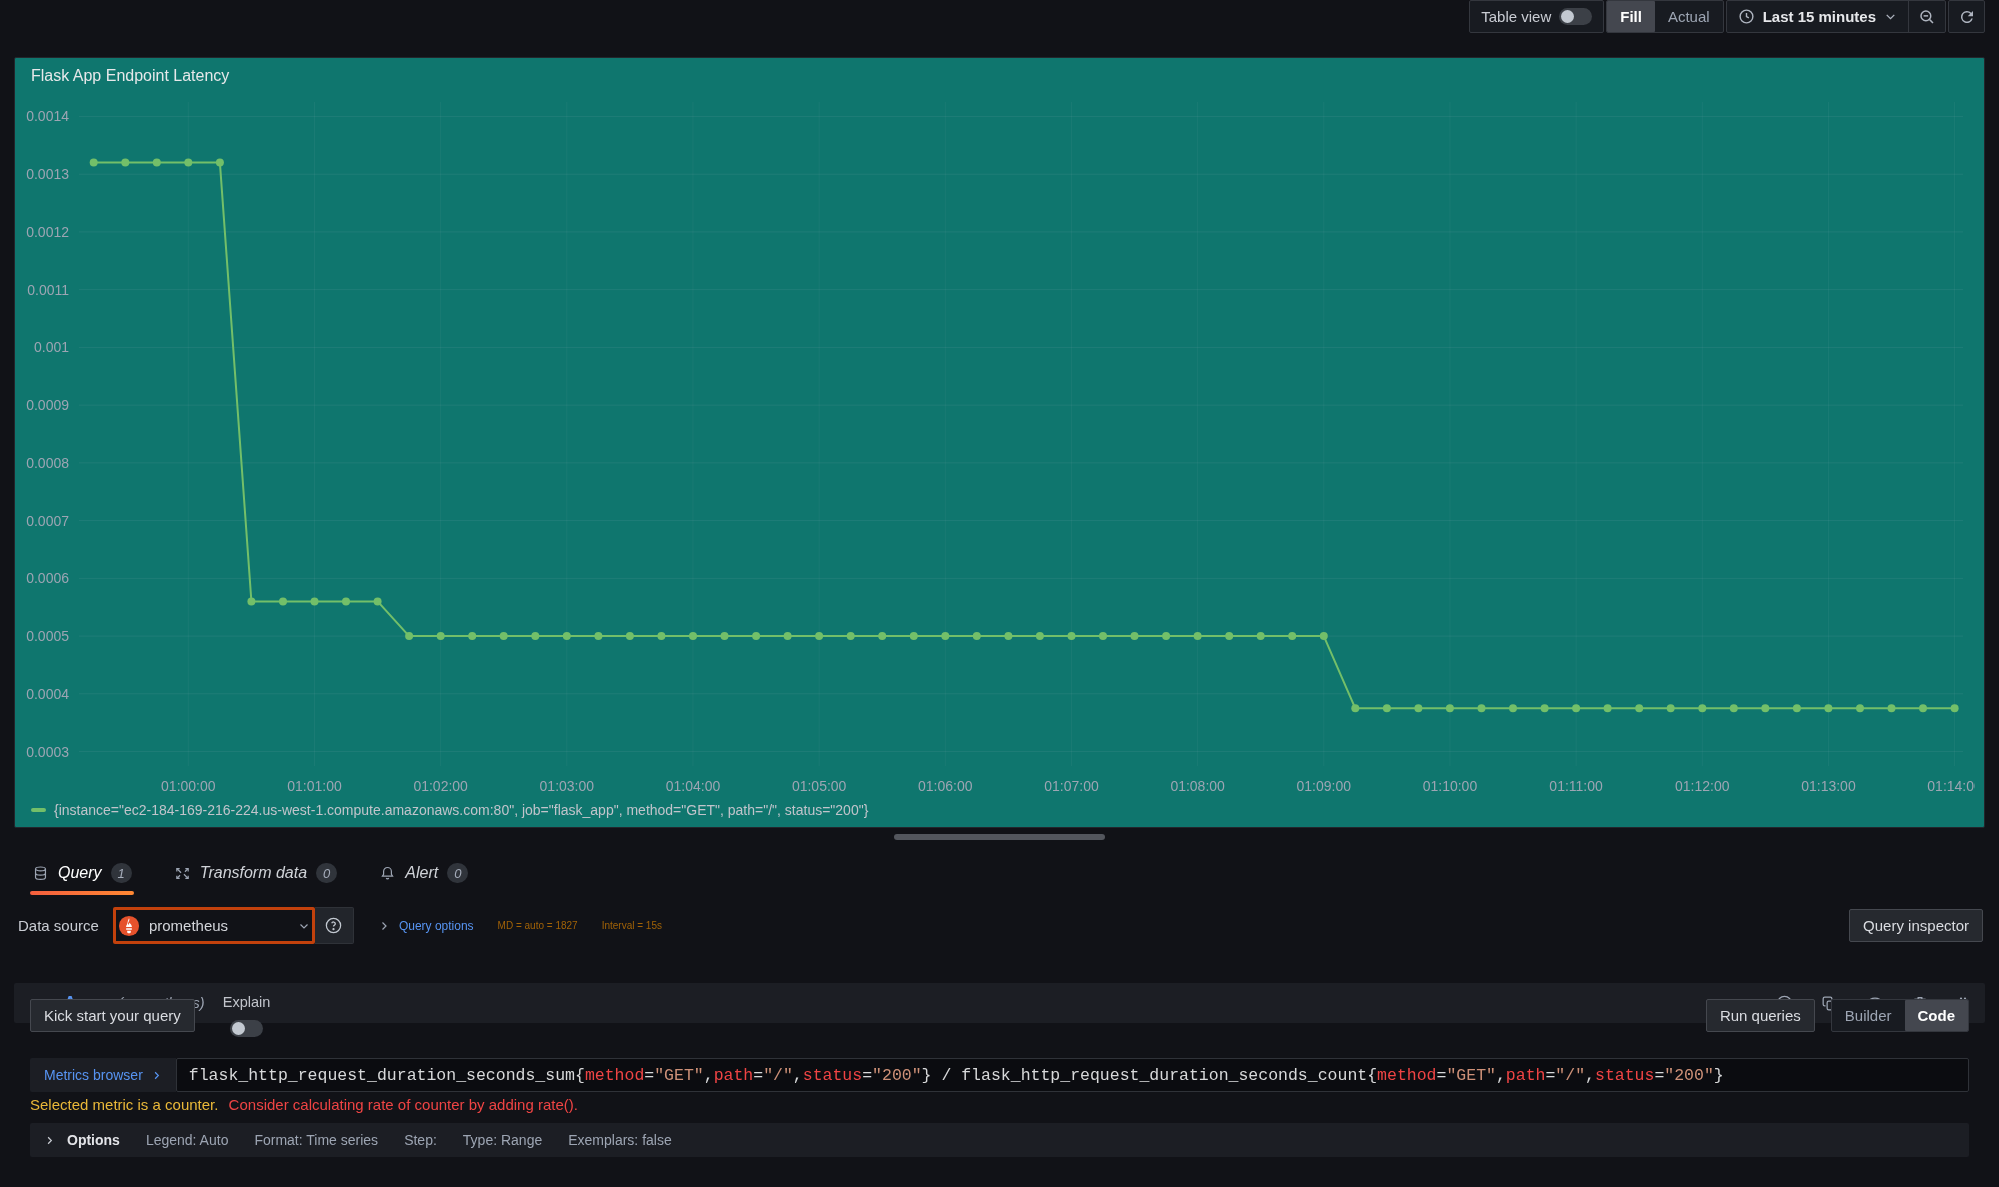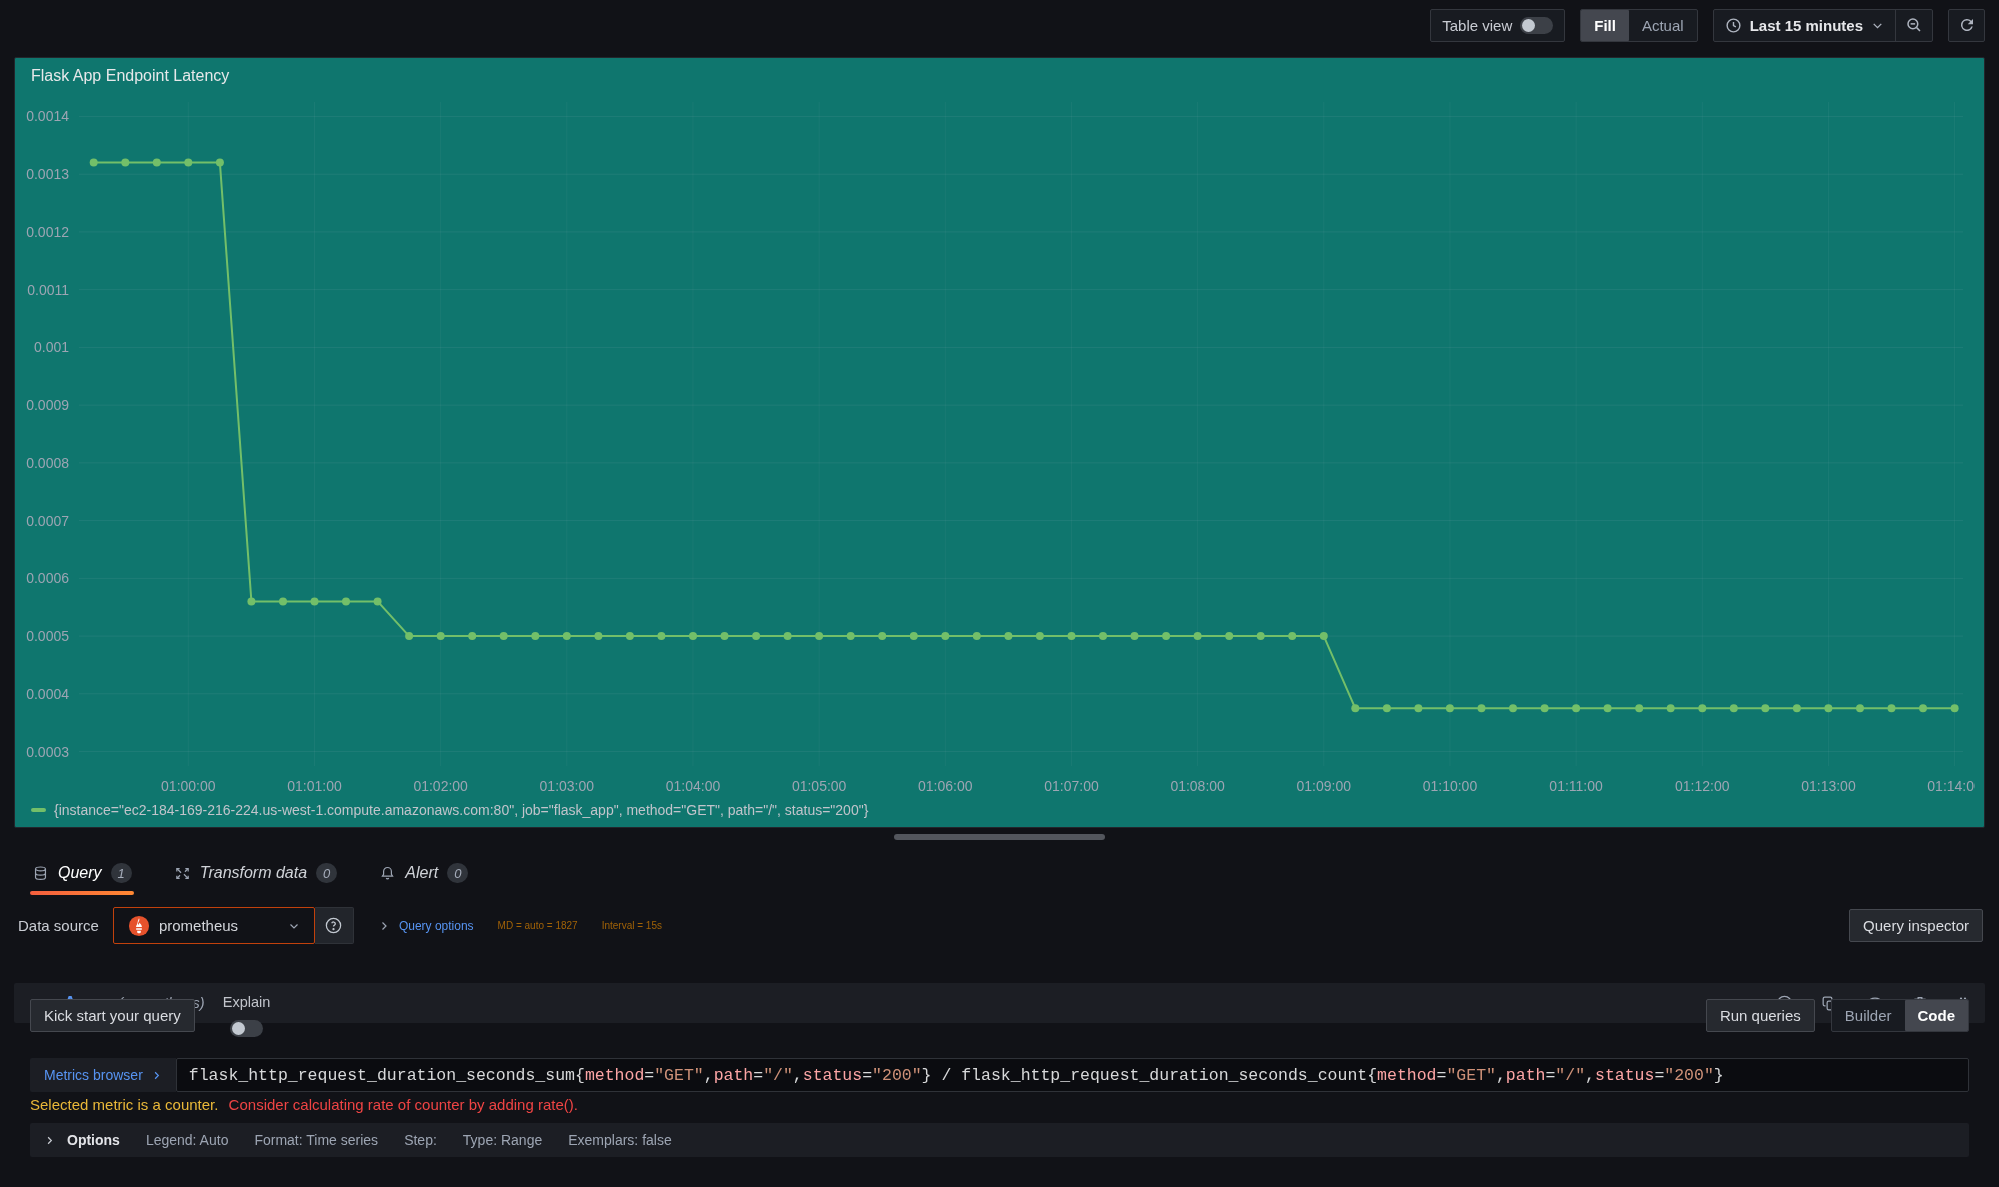--- a/index.html
+++ b/index.html
@@ -1,20 +1,20 @@
 <!DOCTYPE html>
 <html><head>
 <meta charset="utf-8">
 <style>
   * { margin:0; padding:0; box-sizing:border-box; }
   html,body { width:1999px; height:1187px; background:#111217; font-family:"Liberation Sans",sans-serif; color:#d8d9da; overflow:hidden; }
   .abs { position:absolute; }
 
   
-  .topbar { position:absolute; top:0; left:0; width:100%; height:50px; display:flex; justify-content:flex-end; align-items:center; gap:15px; padding-right:14px; }
+  .topbar { position:absolute; top:0; left:0; width:100%; height:50px; display:flex; justify-content:flex-end; align-items:flex-start; gap:2px; padding-right:14px; }
   .ctrl { display:inline-flex; align-items:center; height:33px; border:1px solid #34373e; background:#181b21; border-radius:2px; color:#c9ccd3; font-size:15px; }
   .ctrl .seg { display:inline-flex; align-items:center; height:100%; padding:0 11px; gap:8px; }
   .seg.divided { border-left:1px solid #34373e; }
   .toggle { position:relative; width:33px; height:17px; border-radius:9px; background:#3c4047; cursor:pointer; flex:none; }
   .toggle .knob { position:absolute; left:2px; top:2px; width:13px; height:13px; border-radius:50%; background:#c3c9d1; }
   .seg-group { padding:0; }
   .seg-btn { height:100%; display:inline-flex; align-items:center; padding:0 13px; color:#9da5b3; font-size:15px; cursor:pointer; border-radius:1px; }
   .seg-btn.active { background:#44474f; color:#fff; font-weight:600; }
   .icon { display:inline-flex; align-items:center; justify-content:center; color:#aeb4bf; }
   .icon svg { display:block; }
@@ -34,21 +34,21 @@
   .tabs { position:absolute; top:851px; left:0; width:100%; height:44px; display:flex; align-items:center; gap:38px; padding-left:30px; }
   .tab { position:relative; display:inline-flex; align-items:center; gap:9px; height:100%; color:#d0d3d8; font-size:16px; cursor:pointer; padding:0 2px;font-style:italic; }
   .tab .icon { color:#9da5b3; }
   .tab.active { color:#fff; }
   .tab.active::after { content:""; position:absolute; left:0; right:0; bottom:0; height:4px; border-radius:2px; background:linear-gradient(90deg,#f55f3e,#ff8833); }
   .badge { display:inline-flex; align-items:center; justify-content:center; min-width:21px; height:20px; padding:0 7px; border-radius:10px; background:#30343b; color:#a6adbb; font-size:13px; }
 
   
   .ds-row { position:absolute; top:906px; left:18px; right:16px; height:39px; display:flex; align-items:center; }
   .ds-label { font-size:15px; color:#c9ccd3; margin-right:14px; }
-  .ds-picker { display:inline-flex; align-items:center; gap:9px; width:202px; height:37px; padding:0 14px; background:#111217; border:1px solid #c2410c; border-radius:2px; cursor:pointer; }
+  .ds-picker { display:inline-flex; align-items:center; gap:9px; width:202px; height:37px; padding:0 2px; background:#111217; border:3px solid #c2410c; border-radius:2px; cursor:pointer; }
   .ds-picker .name { flex:1; font-size:15px; color:#d3d5da; }
   .help-btn { display:inline-flex; align-items:center; justify-content:center; width:39px; height:37px; background:#22252b; border:1px solid #2f3238; border-left:none; border-radius:0 2px 2px 0; cursor:pointer; color:#c3c9d1; }
   .qopts { display:inline-flex; align-items:center; gap:9px; margin-left:24px; cursor:pointer; }
   .qopts .lbl { color:#5794f2; font-size:12px; font-weight:400; }
   .ds-meta { color:#a16207; font-size:10px; margin-left:24px; }
   .btn { display:inline-flex; align-items:center; height:33px; padding:0 13px; background:#26292f; border:1px solid #45484f; border-radius:2px; color:#dadce1; font-size:15px; font-weight:500; cursor:pointer; }
   .ds-spacer { flex:1; }
 
   
   .qheader { position:absolute; top:983px; left:14px; right:14px; height:40px; background:#1c1e24; border-radius:2px; display:flex; align-items:center; padding:0 14px; }
@@ -63,21 +63,21 @@
   .kick-row { position:absolute; top:999px; left:30px; right:30px; height:33px; display:flex; align-items:center; }
   .explain { display:inline-flex; align-items:center; gap:10px; margin-left:28px; color:#c1c4cb; font-size:14.5px;flex-direction:column; }
   .kick-spacer { flex:1; }
   .mode-seg { display:inline-flex; height:33px; border:1px solid #34373e; background:#181b21; border-radius:2px; margin-left:16px; }
 
   
   .metrics-row { position:absolute; top:1058px; left:30px; right:30px; height:34px; display:flex; align-items:stretch; }
   .metrics-btn { display:inline-flex; align-items:center; gap:8px; padding:0 14px; background:#1c1e24; border-radius:2px 0 0 2px; color:#5794f2; font-size:14px; font-weight:500; cursor:pointer; white-space:nowrap; }
   .expr { flex:1; display:flex; align-items:center; background:#0b0c10; border:1px solid #2f3238; border-radius:2px; padding:0 12px; font-family:"Liberation Mono",monospace; font-size:16.5px; white-space:pre; overflow:hidden; cursor:text; }
   .tok-plain { color:#d8d9da; }
-  .tok-label { color:#fca5a5;text-align:right; }
+  .tok-label { color:#ef4444;text-align:right; }
   .tok-string { color:#ce9178; }
 
   
   .warn-row { position:absolute; top:1096px; left:30px; right:30px; height:20px; font-size:15px; }
   .warn-strong { color:#eab839; font-weight:500; }
   .warn-link { color:#ef4444; cursor:pointer; margin-left:6px; }
 
   
   .opts-bar { position:absolute; top:1123px; left:30px; right:30px; height:34px; background:#1c1e24; border-radius:2px; display:flex; align-items:center; gap:26px; padding:0 14px; color:#9da5b3; font-size:14px; }
   .opts-toggle { display:inline-flex; align-items:center; gap:12px; cursor:pointer; }

